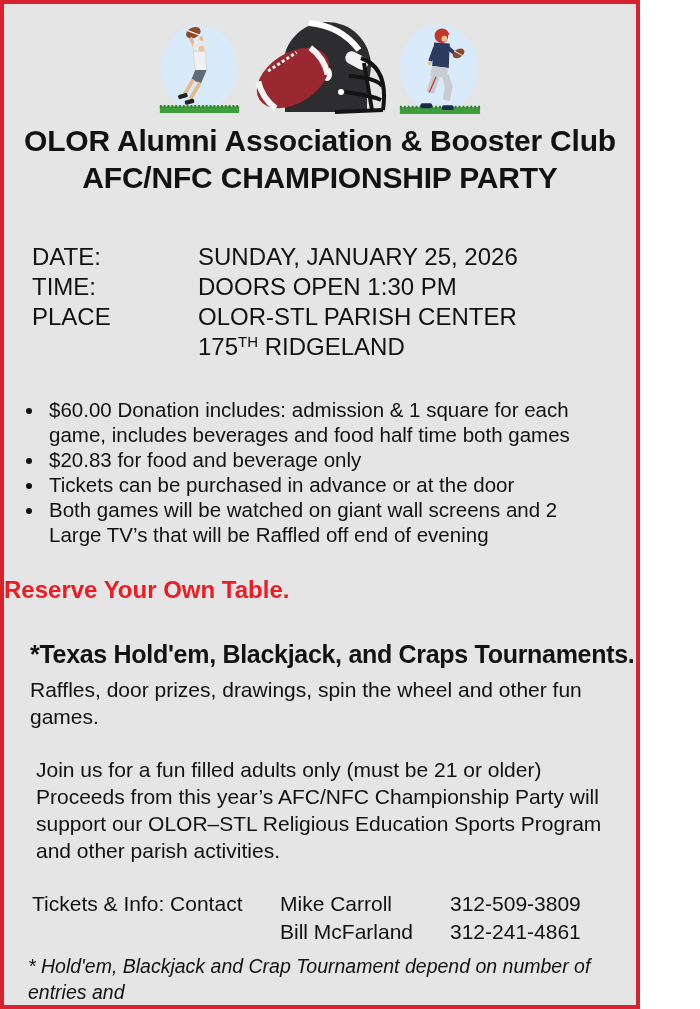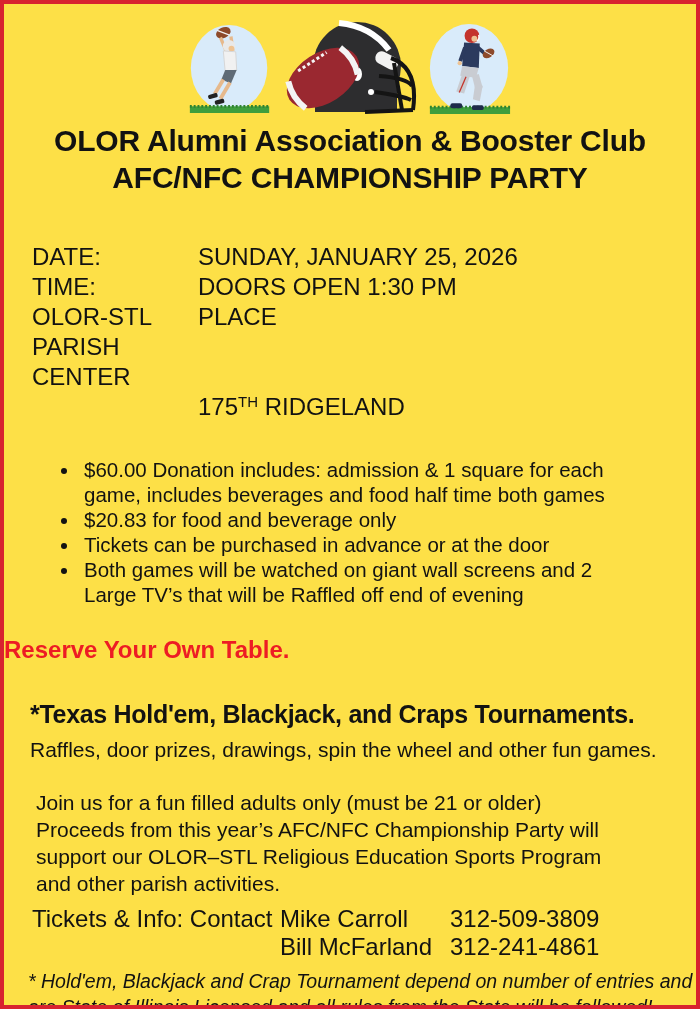--- a/index.html
+++ b/index.html
@@ -1,46 +1,46 @@
 <!DOCTYPE html>
 <html style="--border-red: #d8232f; --accent-red: #ed1c24; --oval-blue: #d9ebfa; --grass-green: #3f9e3d; --football-maroon: #9a2830; --helmet-black: #2d2d2f;"><head>
 <meta charset="utf-8">
 <style>
   html,body { margin:0; padding:0; background:#fff; }
   .flyer {
     position:relative;
-    width:700px; height:1009px;
+    width:640px; height:1009px;
     box-sizing:border-box;
     border:4px solid var(--border-red, #d8232f);
-    background:#fde047;
+    background:#e5e5e5;
     color:#121212;
     font-family:"Liberation Sans", sans-serif;
     overflow:hidden;
   }
   .hero { display:flex; justify-content:center; align-items:flex-end; gap:6px; margin-top:16px; height:100px; }
   .hero svg { display:block; }
 
   .title { text-align:center; font-weight:bold; font-size:30px; line-height:37px; margin:0; letter-spacing:-0.2px; }
   .title-1 { margin-top:2px; }
 
   .info { margin:46px 0 0 28px; font-size:24px; line-height:30px; }
   .info-row { display:grid; grid-template-columns:166px 1fr; }
   .ordinal { font-size:15px; position:relative; top:-8px; letter-spacing:0; }
 
-  .benefits { margin:32px 0 0 0; padding:0 20px 0 76px; font-size:20.5px; line-height:25px; }
+  .benefits { margin:32px 0 0 0; padding:0 20px 0 41px; font-size:20.5px; line-height:25px; }
   .benefits li { white-space:pre-line; padding-left:4px; }
 
   .reserve { text-align:left; color:var(--accent-red, #ed1c24); font-weight:bold; font-size:24px; line-height:29px; margin-top:28px; }
 
   .tournaments { font-weight:bold; font-size:25px; line-height:31px; margin:35px 0 0 26px; letter-spacing:-0.3px; }
   .fun-games { font-size:21px; line-height:27px; margin:6px 0 0 26px; }
 
   .body-par { font-size:21px; line-height:27px; margin:26px 0 0 32px; white-space:pre-line; }
 
-  .contact { display:grid; grid-template-columns:248px 170px auto; font-size:24px; line-height:28px; margin:8px 0 0 28px; }
+  .contact { display:grid; grid-template-columns:248px 170px auto; font-size:21px; line-height:28px; margin:26px 0 0 28px; }
 
   .disclaimer { font-style:italic; font-size:19.5px; line-height:26px; margin:7px 0 0 24px; white-space:pre-line; }
 
   .footer-note { text-align:center; font-size:19px; line-height:23px; margin-top:8px; }
 </style>
 </head>
 <body>
 
 <div class="flyer">
 
@@ -125,22 +125,22 @@
   <div class="info">
     <div class="info-row">
       <span>DATE:</span>
       <span>SUNDAY, JANUARY 25, 2026</span>
     </div>
     <div class="info-row">
       <span>TIME:</span>
       <span>DOORS OPEN 1:30 PM</span>
     </div>
     <div class="info-row">
+      <span>PLACE</span>
       <span>OLOR-STL PARISH CENTER</span>
-      <span>PLACE</span>
     </div>
     <div class="info-row">
       <span></span>
       <span><span>175</span><span class="ordinal">TH</span><span> RIDGELAND</span></span>
     </div>
   </div>
 
   <ul class="benefits">
     <li>$60.00 Donation includes: admission &amp; 1 square for each
 game, includes beverages and  food half time both games</li>

